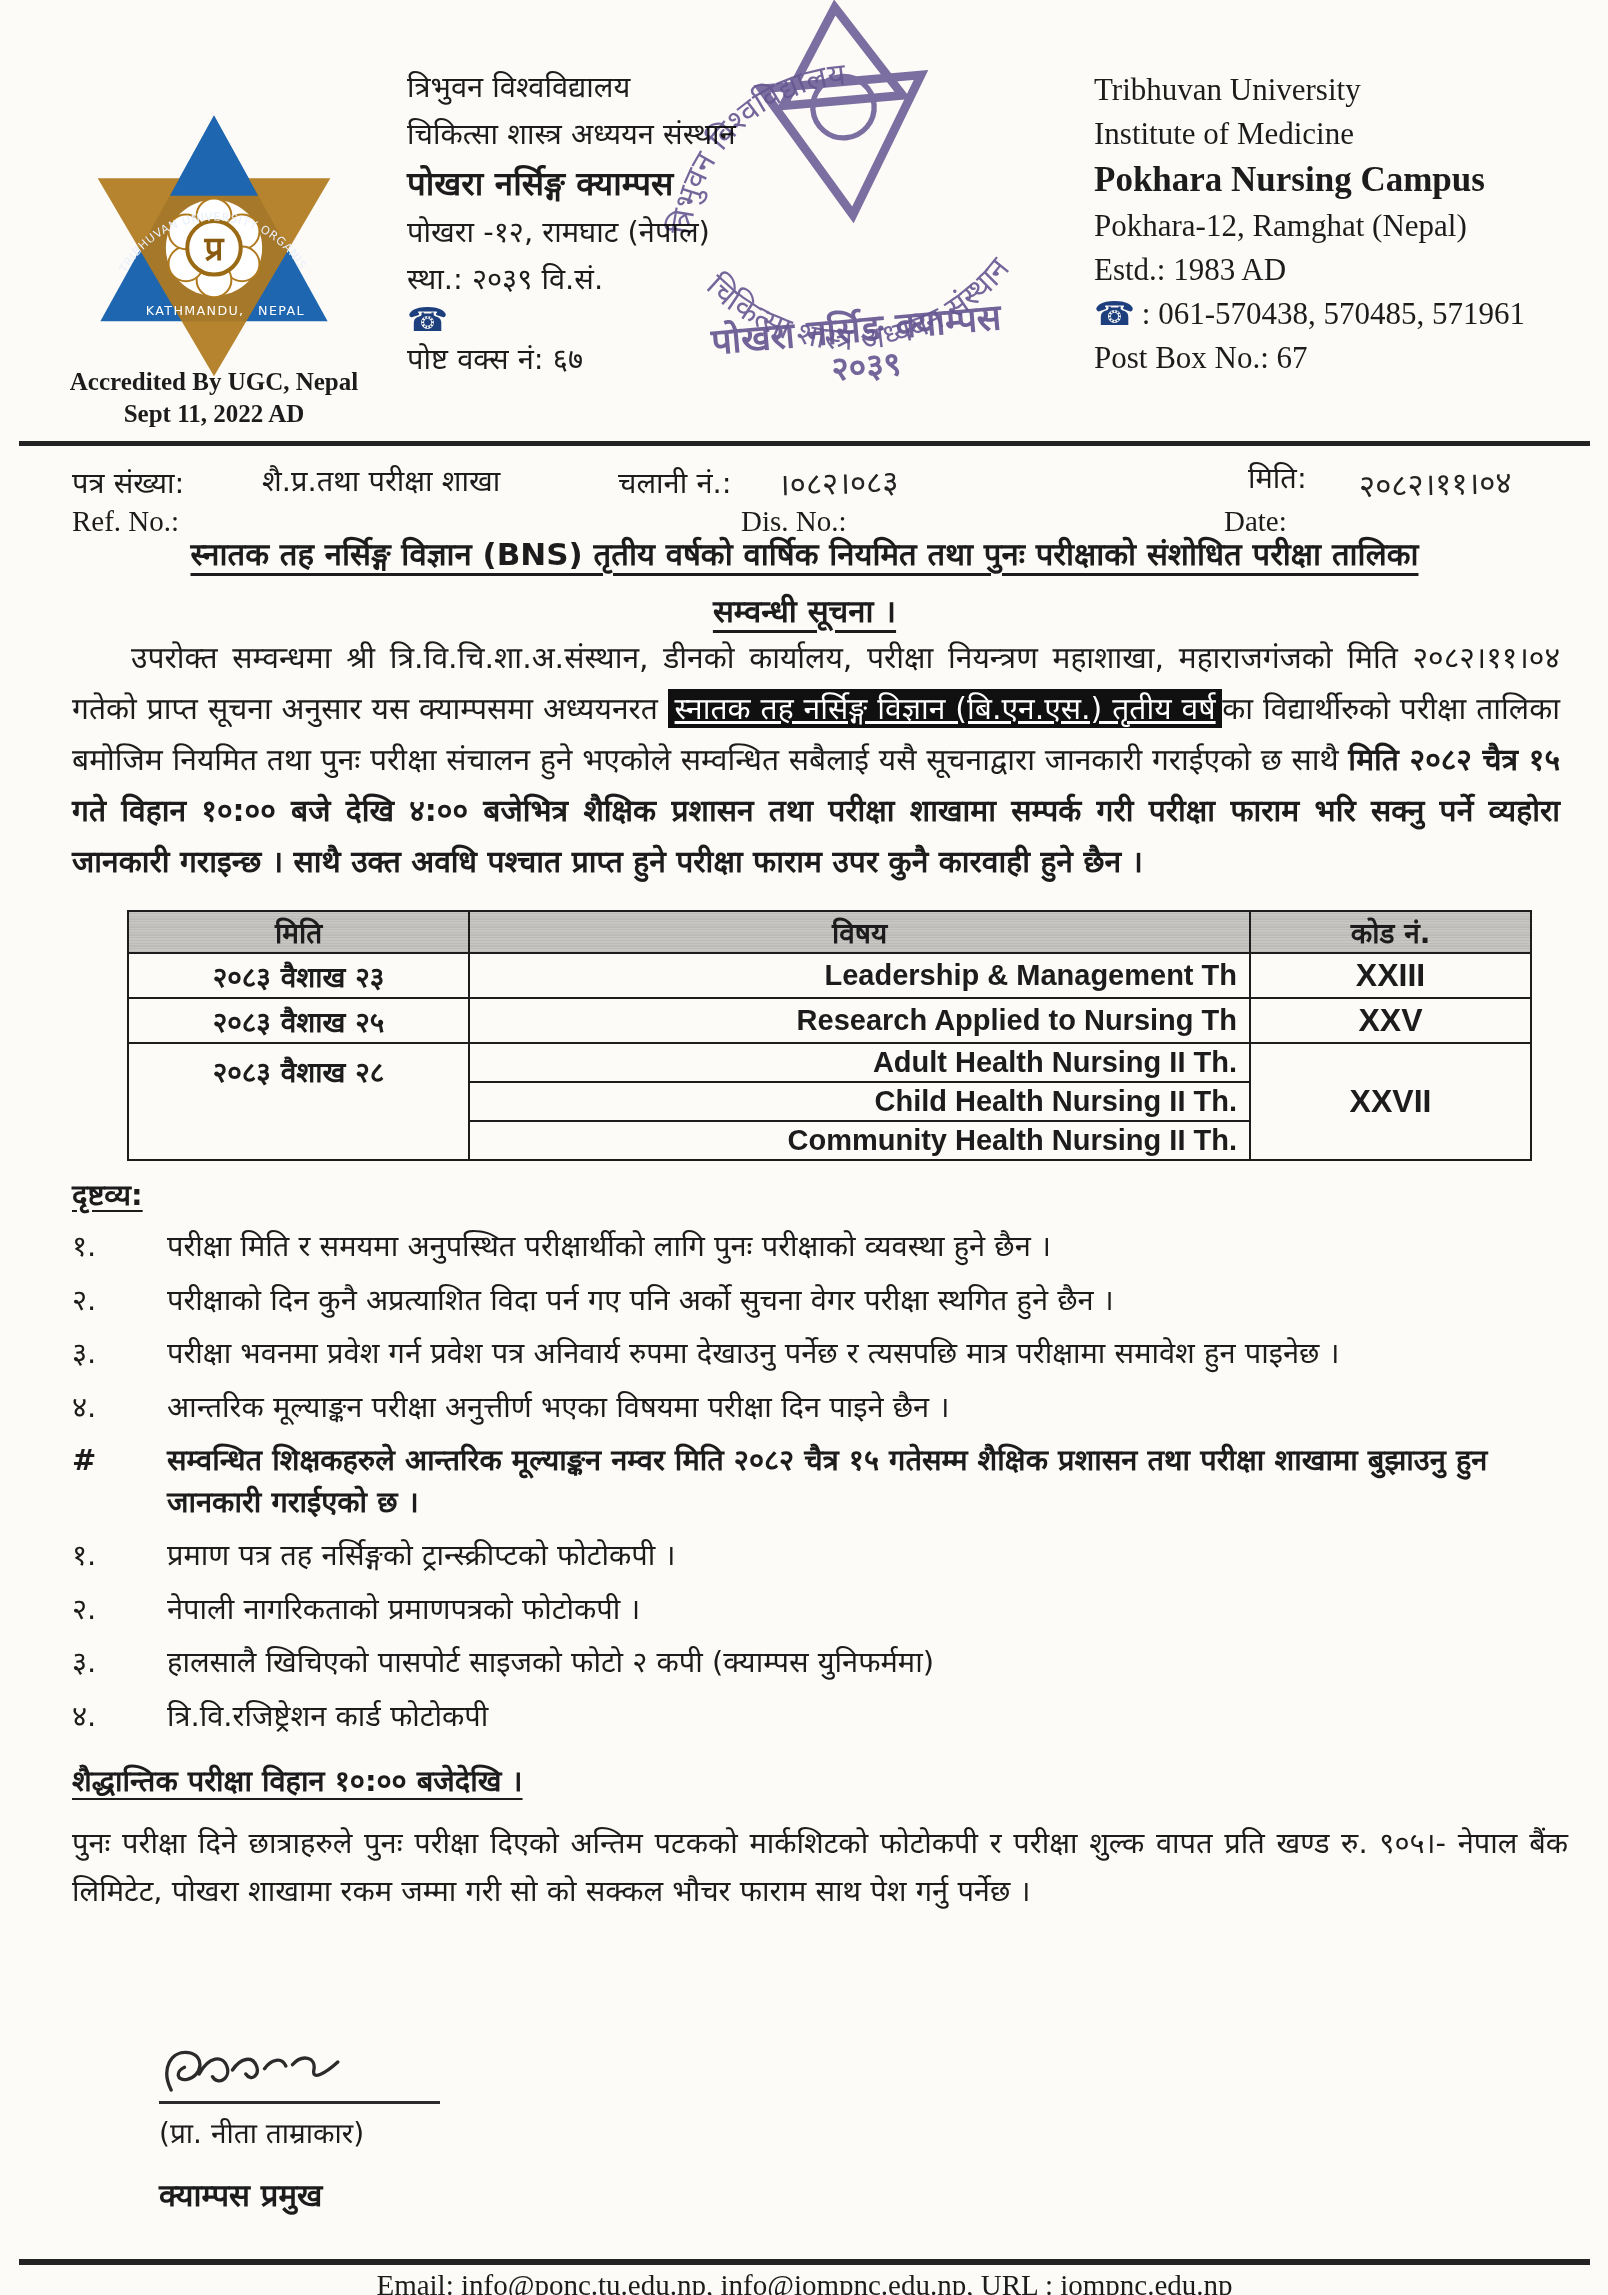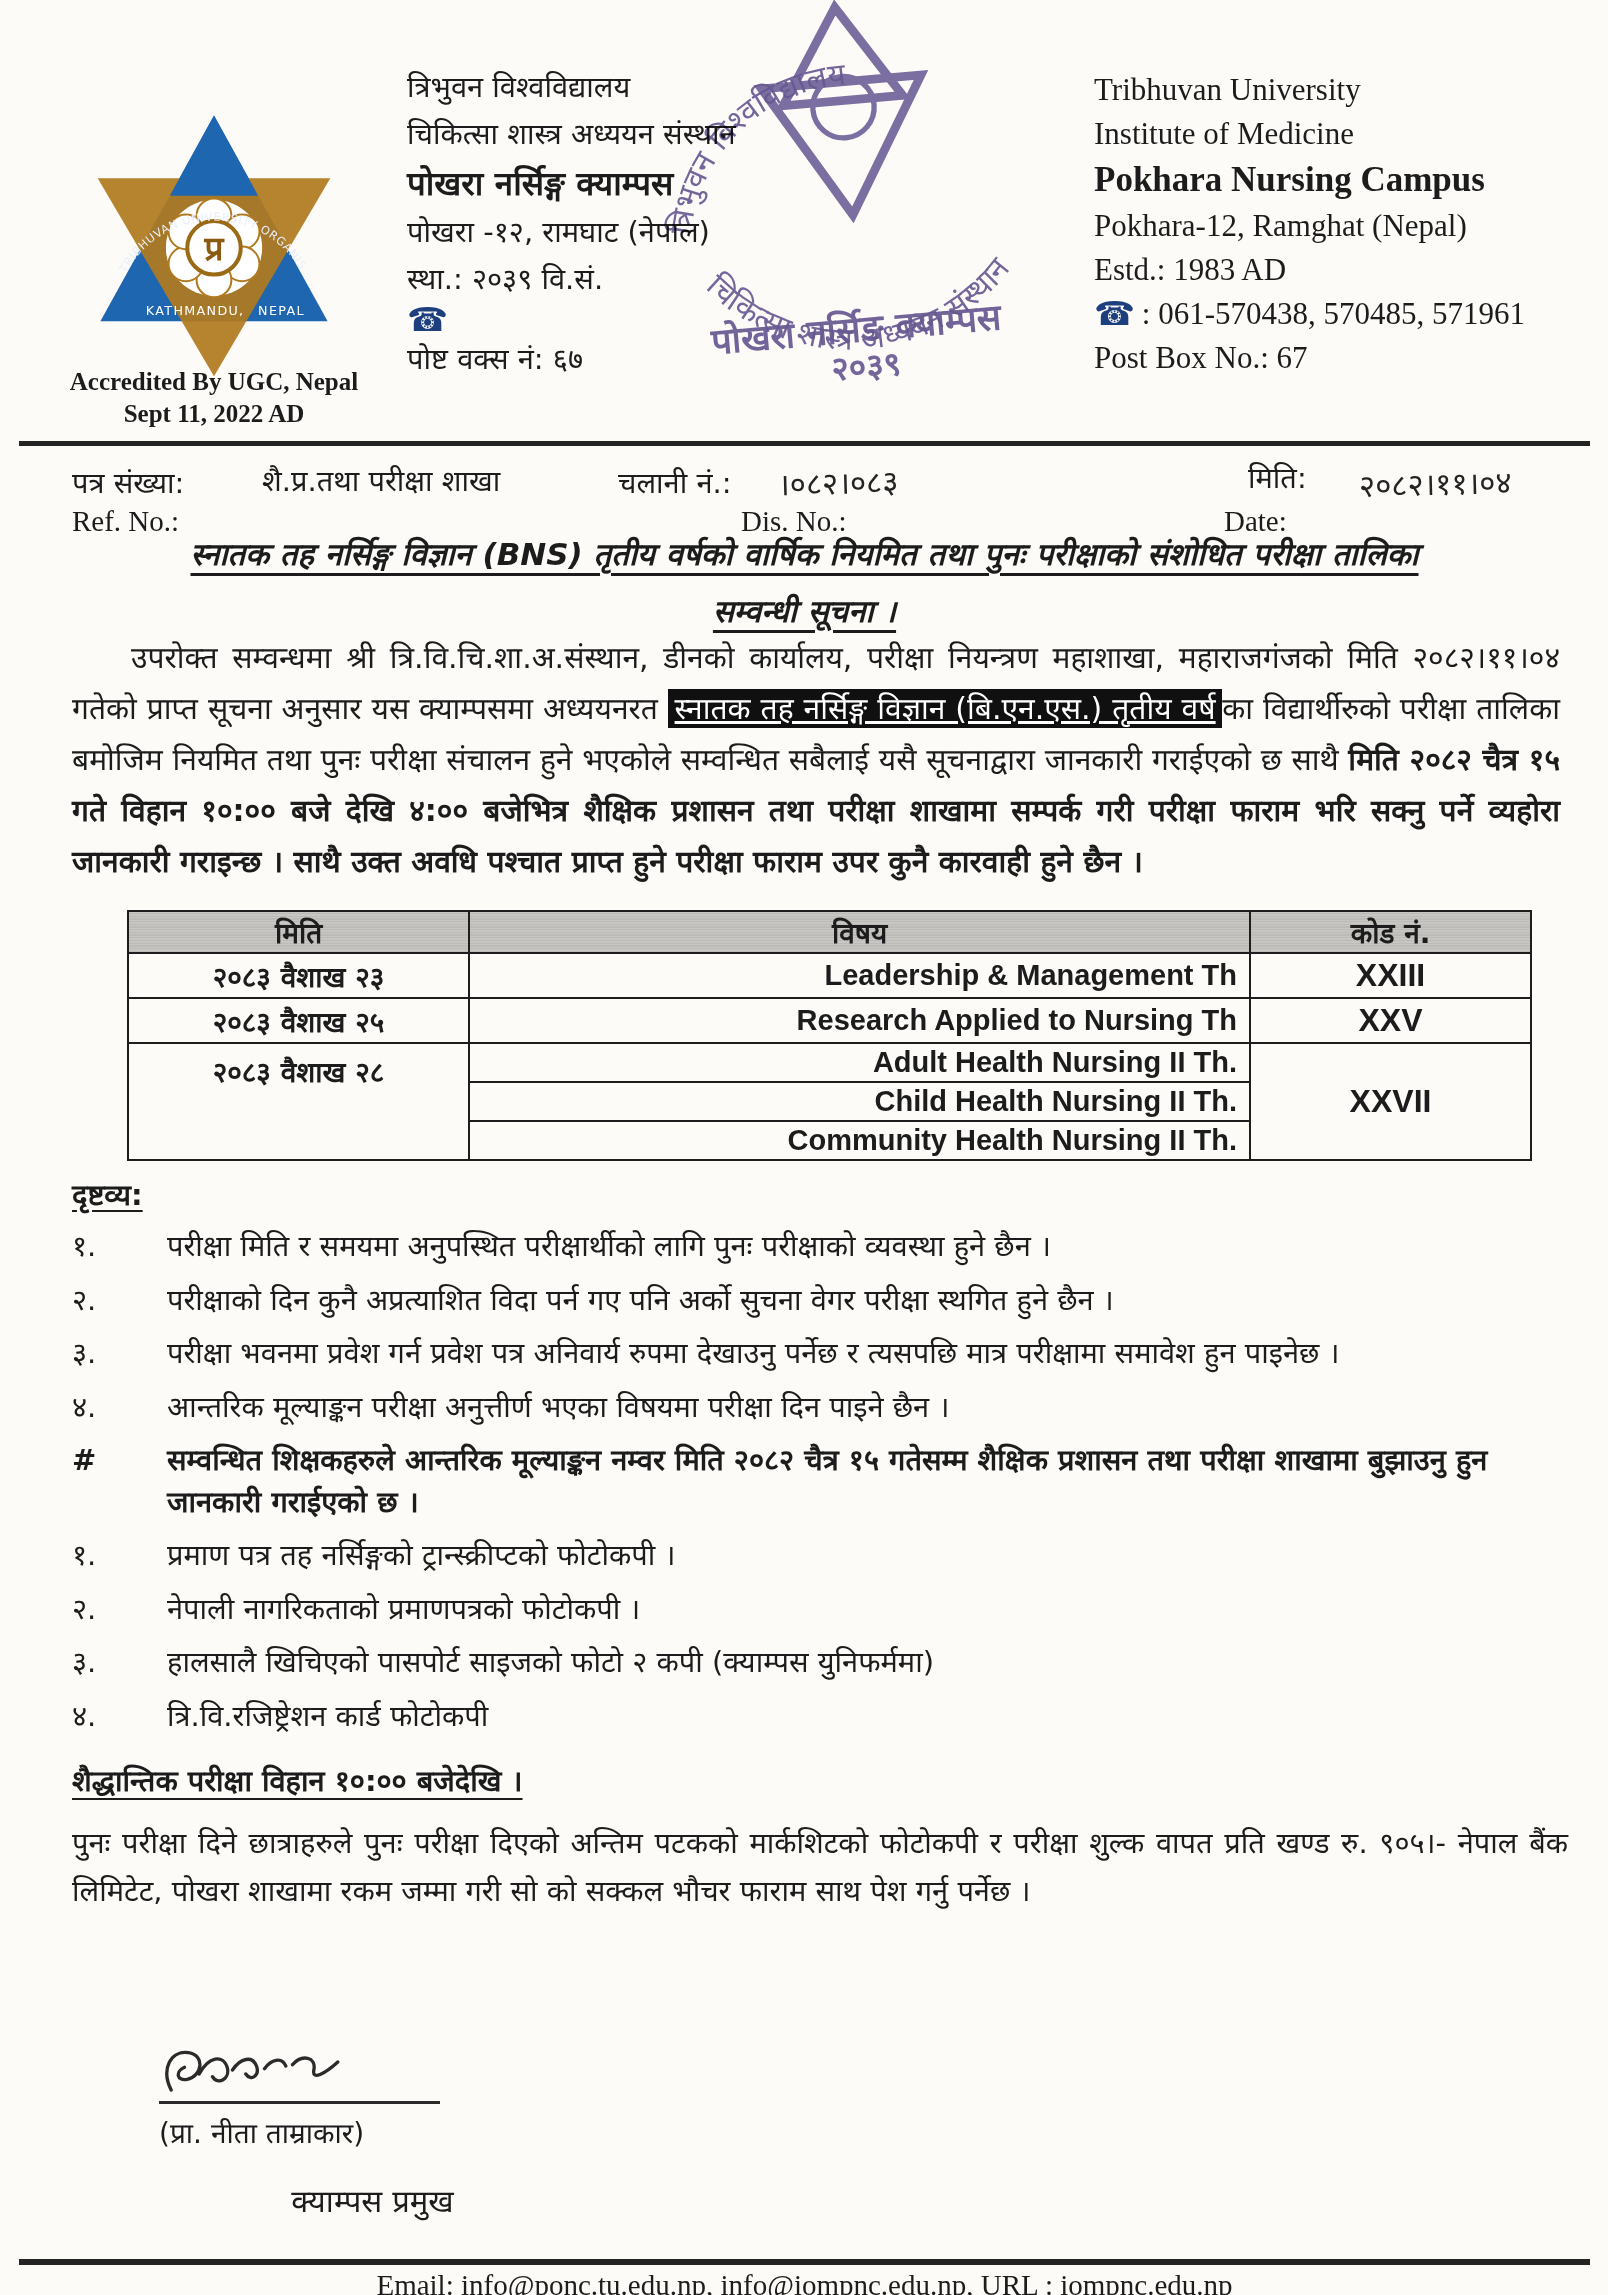--- a/index.html
+++ b/index.html
@@ -27,21 +27,21 @@
   #hr-top{top:441px;height:4.7px;}
   #hr-bottom{top:2259px;height:6px;}
 
   
   .ref-np{font-size:29px;}
   .ref-en{font-size:29px;}
   .hand{transform:rotate(-1.5deg);font-size:31px;color:#242424;}
 
   
   #subject{left:0;top:532px;width:1609px;}
-  #subject .l{font-size:31px;font-weight:bold;text-decoration:underline;text-underline-offset:8px;text-decoration-thickness:2.7px;font-style:italic;}
+  #subject .l{font-size:31px;font-weight:bold;text-decoration:underline;text-underline-offset:8px;text-decoration-thickness:2.7px;}
   #subject .l1{margin:0 60px;}
   #subject .l2{margin-top:14.7px;}
 
   
   #body-para{left:72px;top:632px;width:1488px;font-size:30px;line-height:51px;text-align:justify;}
   #body-para .indent{display:inline-block;width:59px;}
   .hl{background:#101010;color:#fff;padding:2px 6.7px;text-decoration:underline;}
 
   
   #sched{left:127px;top:910px;border-collapse:collapse;table-layout:fixed;width:1403px;}
@@ -60,21 +60,21 @@
   .note .t{flex:1;}
   .note.bold{font-weight:bold;}
   #exam-time{font-weight:bold;margin:23px 0 17.4px 0;text-decoration:underline;text-underline-offset:6.7px;text-decoration-thickness:2px;}
   #reexam{line-height:48px;text-align:justify;}
   #bank{font-weight:bold;font-size:32px;margin-top:10.7px;letter-spacing:1.3px;}
 
   
   #sig{left:159px;top:2042px;width:427px;}
   #sig .line{border-top:3.3px solid #2c2c2c;width:281px;margin-top:-4px;}
   #sig .name{font-size:28px;margin-top:9.4px;}
-  #sig .title{font-size:31px;font-weight:normal;margin-top:28px;text-align:center;}
+  #sig .title{font-size:31px;font-weight:bold;margin-top:22px;}
 
   
   #footer-email{left:0;top:2269px;width:1609px;text-align:center;font-size:29px;}
 </style>
 </head>
 <body>
 
 <div id="page">
 
   <svg id="logo" class="abs" width="270" height="281" viewBox="0 0 404 420">

